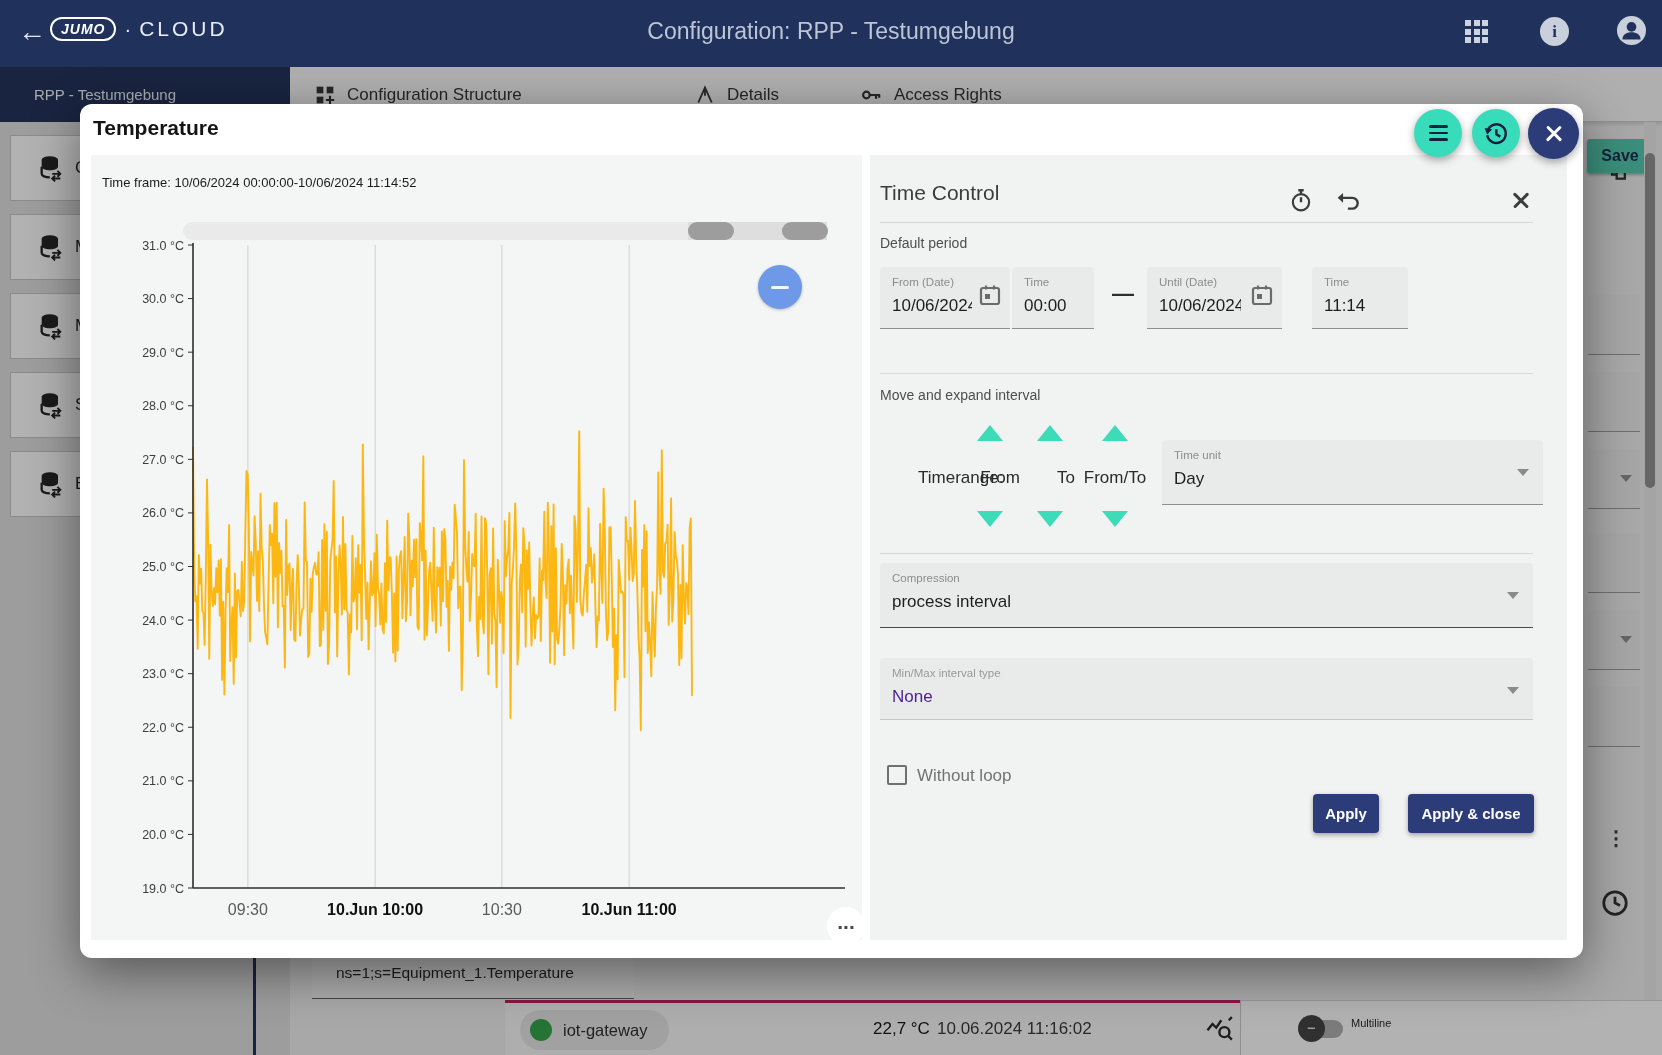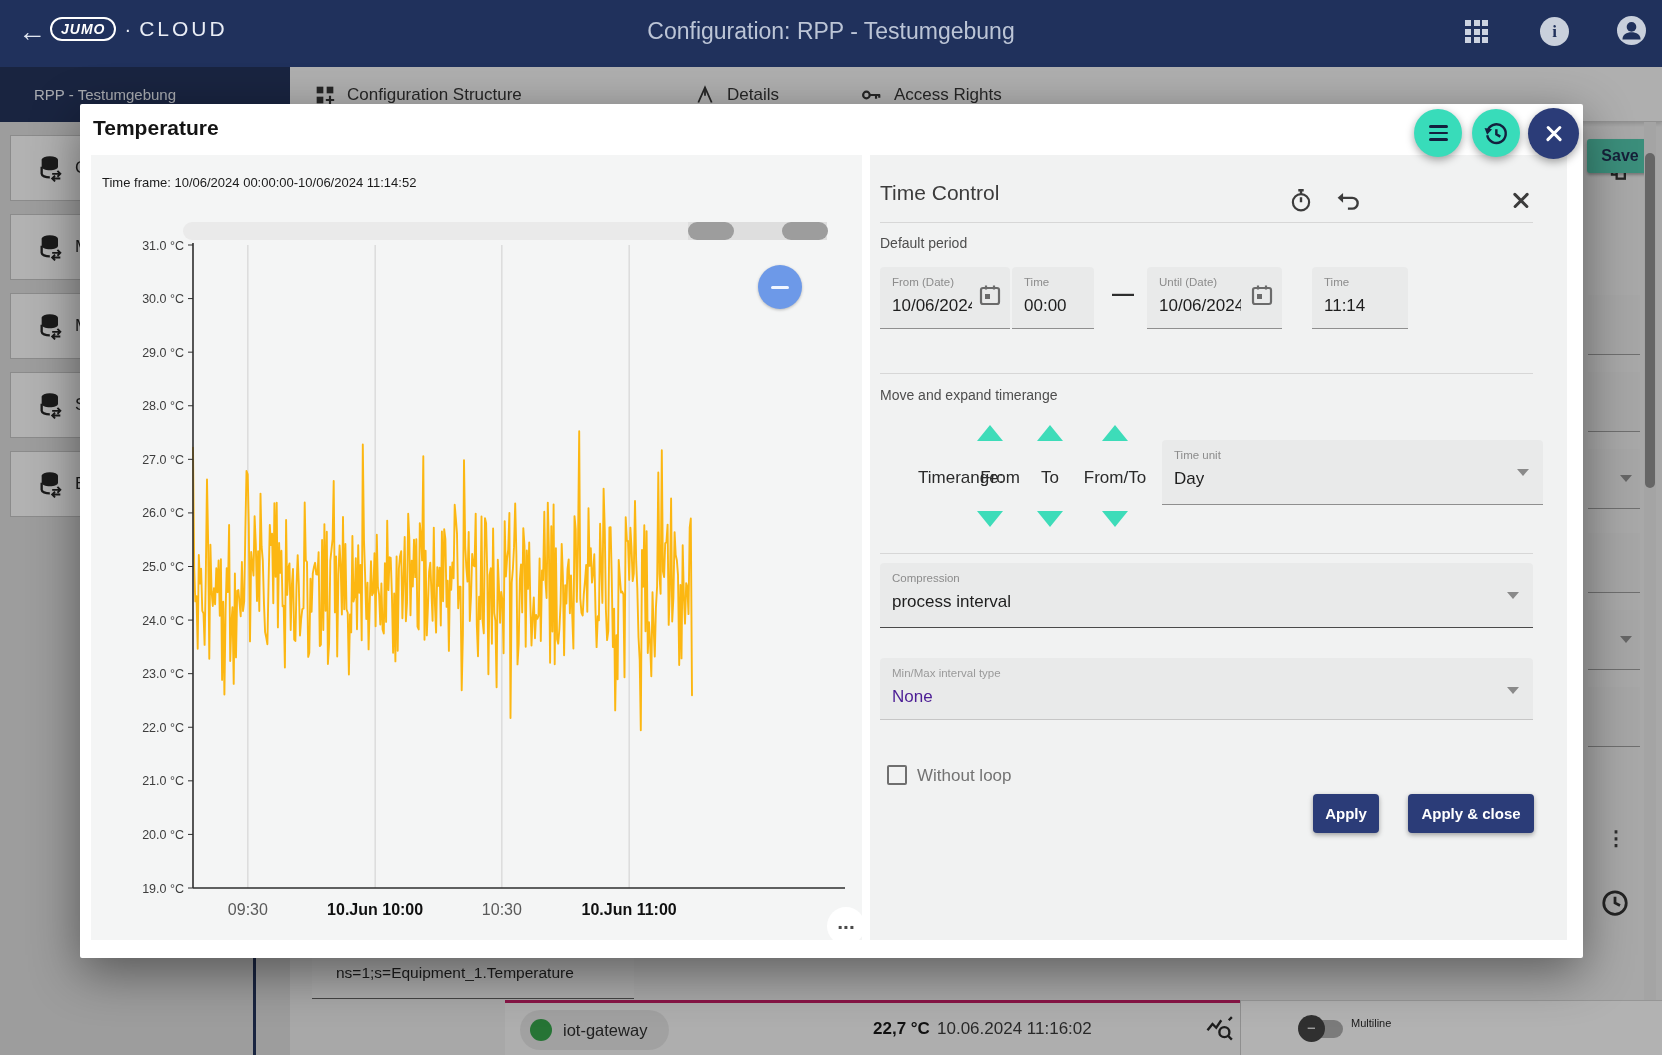--- a/index.html
+++ b/index.html
@@ -51,36 +51,36 @@
   .bg-clock{position:absolute;left:1600px;top:888px;}
   .addr-block{position:absolute;left:312px;top:938px;width:322px;height:61px;background:#ededed;
               border-bottom:1.5px solid #5a5a5a;}
   .addr-block .lbl{position:absolute;left:24px;top:6px;font-size:11.5px;color:#8a8a8a;}
   .addr-block .val{position:absolute;left:24px;top:26px;font-size:15.5px;color:#1f1f1f;white-space:nowrap;}
   .bottom-bar{position:absolute;left:505px;top:1000px;width:735px;height:55px;background:#f1f1f1;border-top:3px solid #be185d;}
   .gw-chip{position:absolute;left:15px;top:7px;height:40px;border-radius:20px;background:#dfdfdf;display:flex;
            align-items:center;gap:11px;padding:0 22px 0 10px;cursor:pointer;}
   .gw-dot{width:22px;height:22px;border-radius:50%;background:#2f9e44;}
   .gw-chip .txt{font-size:16.5px;color:#272727;}
-  .cur-val{position:absolute;left:368px;top:16px;font-size:17px;font-weight:bold;color:#111;}
+  .cur-val{position:absolute;left:368px;top:16px;font-size:17px;font-weight:normal;color:#111;}
   .cur-ts{position:absolute;left:432px;top:16px;font-size:17px;color:#333;}
   .analyze-ico{position:absolute;left:700px;top:11px;cursor:pointer;}
   .bottom-right{position:absolute;left:1240px;top:1000px;width:422px;height:55px;background:#f6f6f6;
                 border-top:1px solid #cfcfcf;border-left:1px solid #c4c4c4;}
   .toggle{position:absolute;left:60px;top:19px;width:42px;height:18px;border-radius:9px;background:#a8a8a8;cursor:pointer;}
   .toggle .knob{position:absolute;left:-3px;top:-5px;width:27px;height:27px;border-radius:50%;background:#3d3d3d;
                 color:#fff;text-align:center;line-height:25px;font-size:15px;}
   .toggle-lbl{position:absolute;left:110px;top:16px;font-size:11px;color:#1e1e1e;}
   .navy-line{position:absolute;left:253px;top:958px;width:3px;height:97px;background:#1c2b53;}
 
   
   .overlay{position:absolute;left:0;top:67px;width:1662px;height:988px;background:rgba(20,20,20,.30);z-index:4;}
 
   
-  .modal{position:absolute;left:80px;top:104px;width:1503px;height:854px;background:#fff;border-radius:2px;
+  .modal{position:absolute;left:80px;top:104px;width:1503px;height:854px;background:#fff;border-radius:12px;
          box-shadow:0 14px 50px rgba(0,0,0,.45);z-index:10;}
   .modal-title{position:absolute;left:13px;top:12px;font-size:21px;font-weight:bold;color:#141414;}
   .fab{position:absolute;border-radius:50%;z-index:12;display:flex;align-items:center;justify-content:center;
        box-shadow:0 3px 8px rgba(0,0,0,.35);cursor:pointer;}
   .fab.teal{background:#38dcba;width:48px;height:48px;}
   .fab.navy{background:#2b3c78;width:51px;height:51px;}
   .fab-list{left:1414px;top:109px;}
   .fab-history{left:1472px;top:109px;}
   .fab-close{left:1528px;top:108px;}
   .list-glyph{display:flex;flex-direction:column;gap:4px;}
@@ -401,31 +401,31 @@
           <path d="M8 2.5 v4 M16 2.5 v4" stroke="#6b6b6b" stroke-width="2.2"></path>
           <rect x="7" y="11" width="5" height="5" fill="#6b6b6b"></rect>
         </svg>
       </div>
       <div class="tc-field" style="left:442px;top:112px;width:96px;height:62px;">
         <div class="lbl">Time</div>
         <div class="val">11:14</div>
       </div>
 
       <div class="tc-divider" style="top:218px;"></div>
-      <div class="tc-sec-lbl" style="top:232px;">Move and expand timerange</div>
+      <div class="tc-sec-lbl" style="top:232px;">Move and expand interval</div>
 
       <div class="tr-lbl" style="left:48px;top:313px;transform:none;">Timerange:</div>
 
       <div class="tri up" style="left:107px;top:270px;"></div>
       <div class="tri down" style="left:107px;top:356px;"></div>
       <div class="tr-lbl" style="left:120px;top:313px;padding-left:20px;">From</div>
 
       <div class="tri up" style="left:167px;top:270px;"></div>
       <div class="tri down" style="left:167px;top:356px;"></div>
-      <div class="tr-lbl" style="left:180px;top:313px;">To</div>
+      <div class="tr-lbl" style="left:196px;top:313px;">To</div>
 
       <div class="tri up" style="left:232px;top:270px;"></div>
       <div class="tri down" style="left:232px;top:356px;"></div>
       <div class="tr-lbl" style="left:245px;top:313px;">From/To</div>
 
       <div class="tc-field" style="left:292px;top:285px;width:381px;height:65px;">
         <div class="lbl">Time unit</div>
         <div class="val">Day</div>
         <span class="caret"></span>
       </div>

